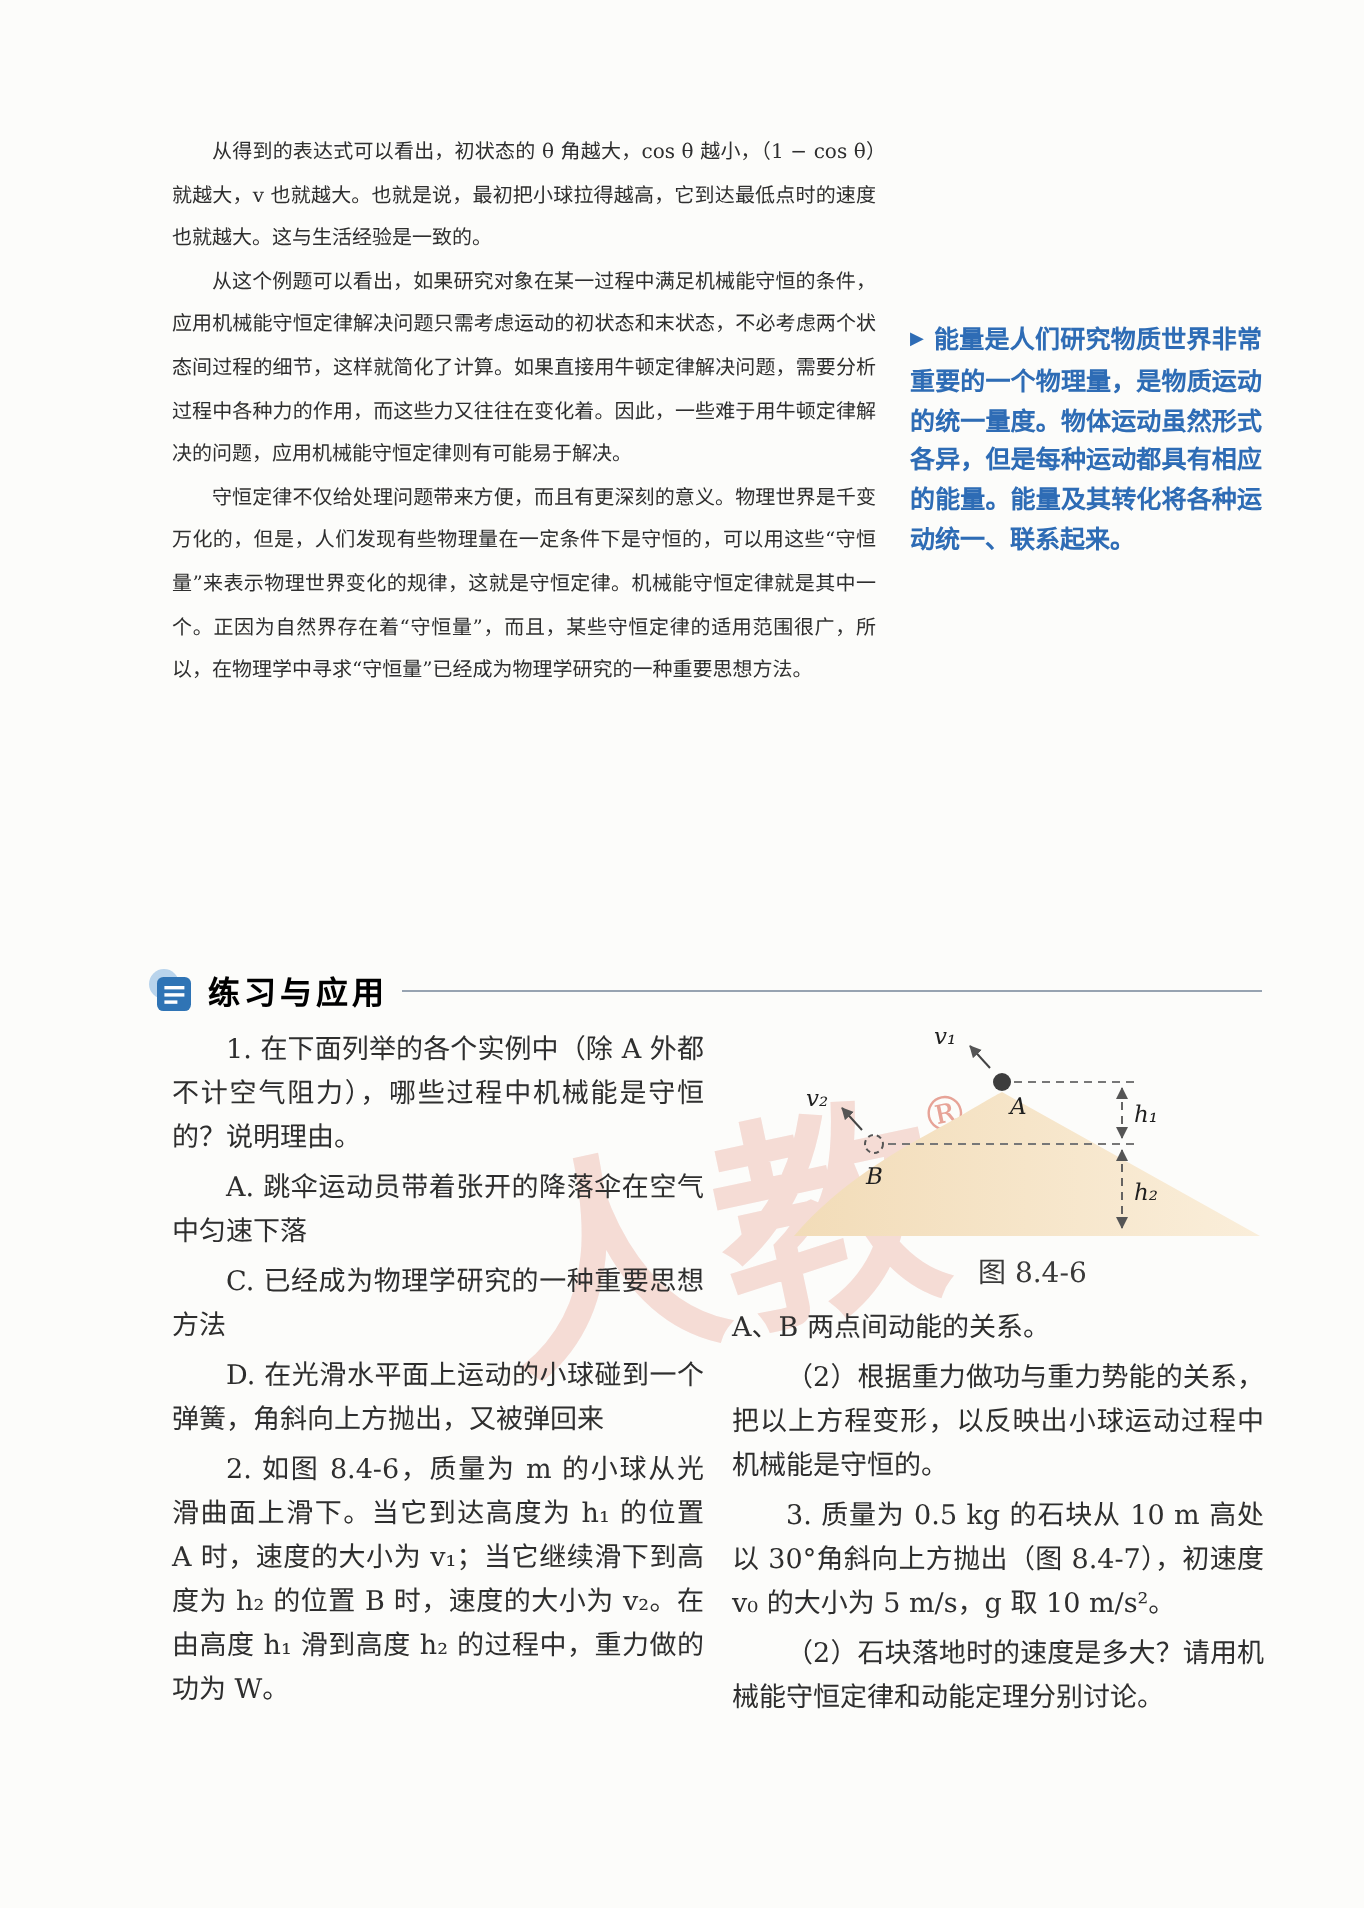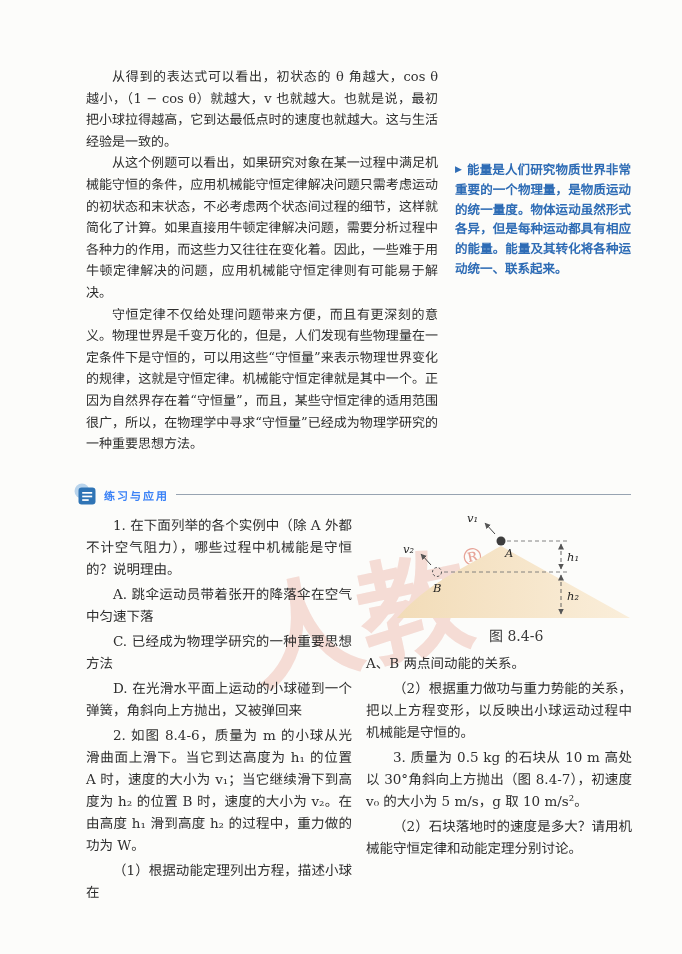--- a/index.html
+++ b/index.html
@@ -24,37 +24,37 @@
   }
   .watermark .reg {
     font-size: 24px; vertical-align: 70px;
     color: rgba(214, 90, 70, 0.55); font-weight: normal;
   }
 
   .content { position: relative; z-index: 1; }
 
   .main-text {
     position: absolute; left: 86px; top: 66px; width: 352px;
-    font-size: 13px; line-height: 21.6px; text-align: justify;
+    font-size: 10px; line-height: 21.6px; text-align: justify;
   }
   .main-text p { text-indent: 2em; }
 
   .margin-note {
     position: absolute; left: 455px; top: 160px; width: 176px;
     font-size: 12.5px; line-height: 19.8px;
     color: #2e6cb5; font-weight: 600; text-align: justify;
   }
   .note-marker { font-size: 9px; margin-right: 5px; vertical-align: 2px; }
 
   .ex-header {
     position: absolute; left: 74px; top: 483px; width: 557px;
     display: flex; align-items: center; gap: 7px;
   }
   .ex-title {
-    color: #3b82f6; font-weight: bold; font-size: 11px; letter-spacing: 2px;
+    color: #000000; font-weight: bold; font-size: 16px; letter-spacing: 2px;
     font-family: "DejaVu Sans", "Liberation Sans", sans-serif;
     white-space: nowrap;
   }
   .ex-rule { flex: 1; height: 1px; background: #97a3b1; }
 
   .columns {
     position: absolute; left: 86px; top: 514px; width: 546px;
     display: flex; gap: 14px;
     font-size: 13.5px; line-height: 22px; text-align: justify;
   }
@@ -106,21 +106,20 @@
     </div>
 
     <div class="columns">
 
       <div class="col">
         <p>1. 在下面列举的各个实例中（除 A 外都不计空气阻力），哪些过程中机械能是守恒的？说明理由。</p>
         <p>A. 跳伞运动员带着张开的降落伞在空气中匀速下落</p>
         <p>C. 已经成为物理学研究的一种重要思想方法</p>
         <p>D. 在光滑水平面上运动的小球碰到一个弹簧，角斜向上方抛出，又被弹回来</p>
         <p>2. 如图 8.4-6，质量为 m 的小球从光滑曲面上滑下。当它到达高度为 h₁ 的位置 A 时，速度的大小为 v₁；当它继续滑下到高度为 h₂ 的位置 B 时，速度的大小为 v₂。在由高度 h₁ 滑到高度 h₂ 的过程中，重力做的功为 W。</p>
-        <p>（1）根据动能定理列出方程，描述小球在</p>
       </div>
 
       <div class="col">
 
         <div class="figure-block">
           <svg width="237" height="114" viewBox="0 0 237 114" xmlns="http://www.w3.org/2000/svg">
             <defs>
               <linearGradient id="slopeGrad" x1="0" y1="0" x2="1" y2="0">
                 <stop offset="0" stop-color="#f2dcb8"></stop>
                 <stop offset="1" stop-color="#faeeda"></stop>

